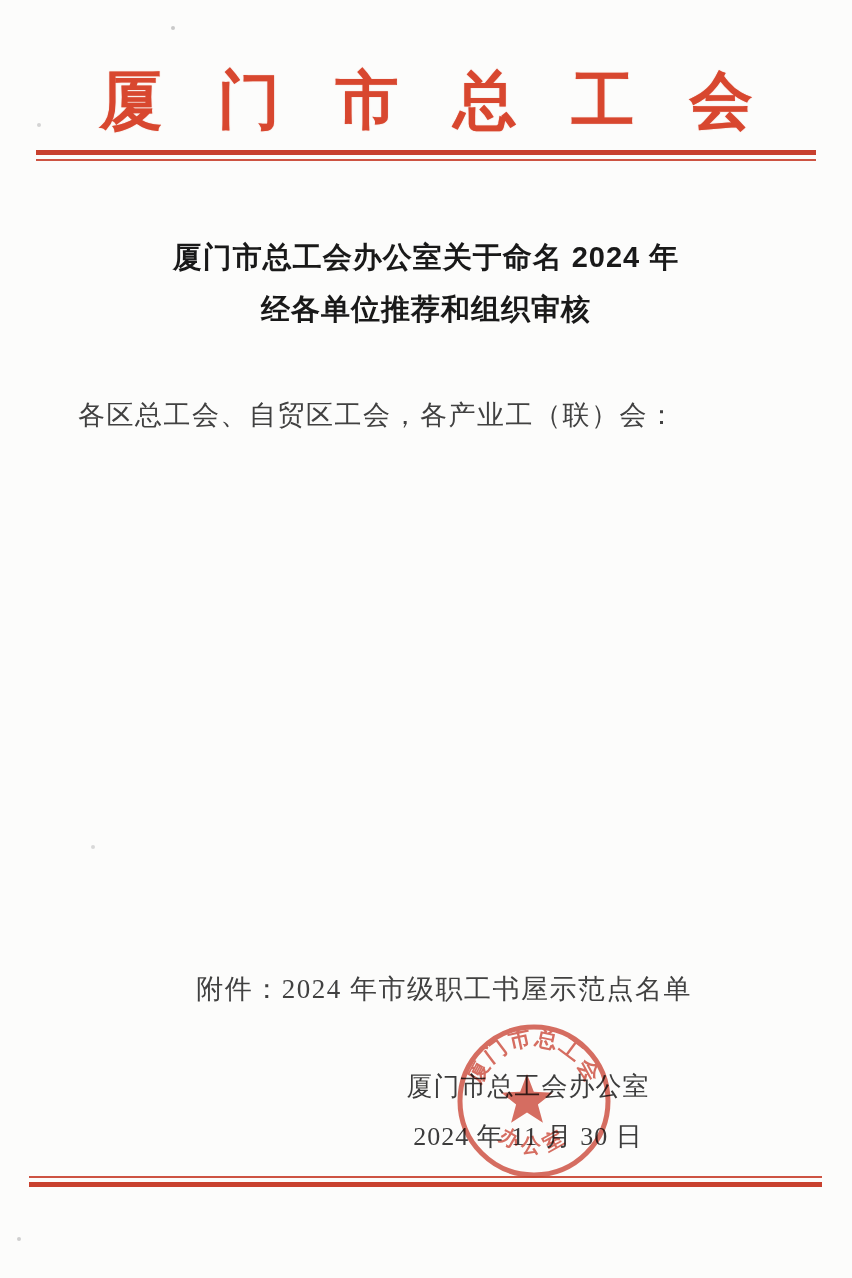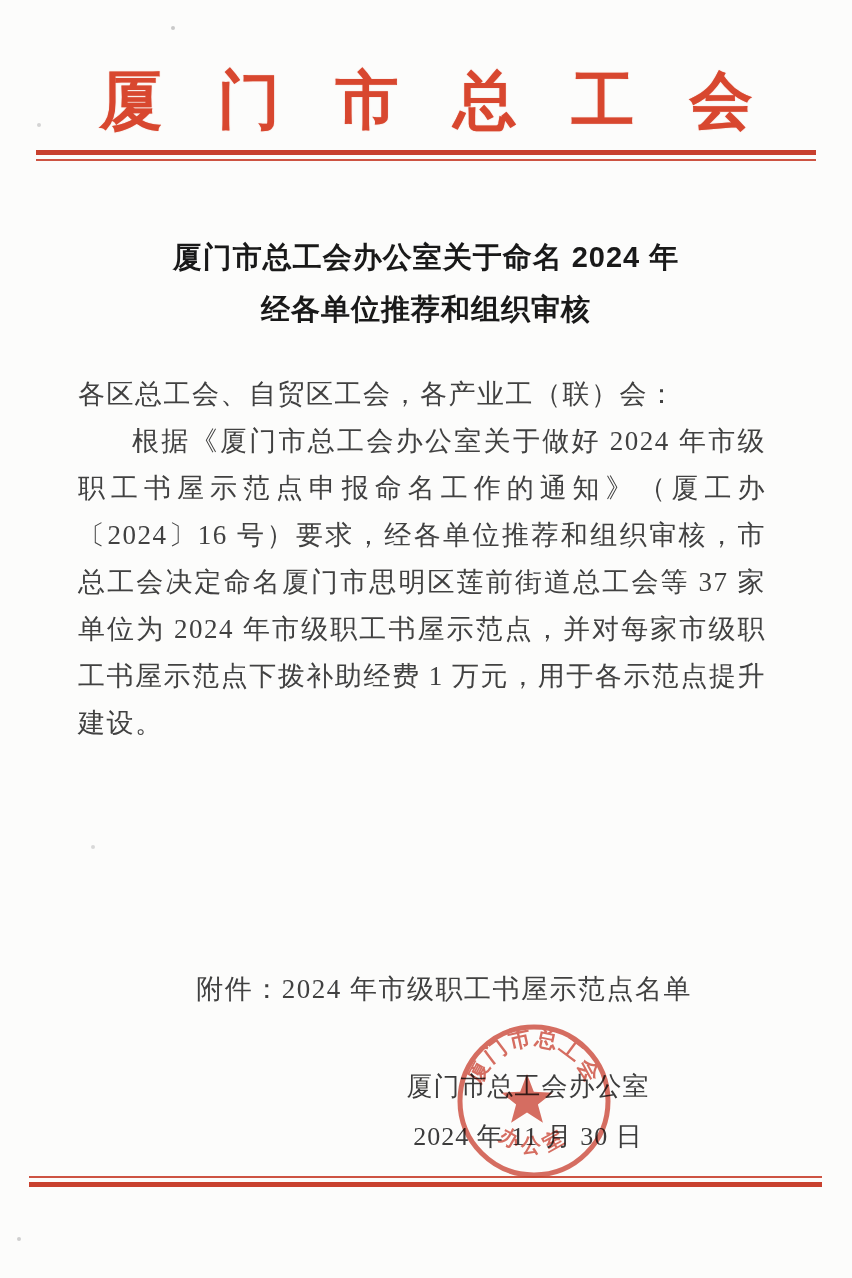--- a/index.html
+++ b/index.html
@@ -52,21 +52,21 @@
     font-weight: bold;
     font-size: 29px;
     line-height: 52px;
     color: #191919;
     letter-spacing: 1px;
   }
 
   
   .doc-body {
     position: absolute;
-    top: 371px;
+    top: 392px;
     left: 78px;
     width: 688px;
     font-size: 27px;
     line-height: 47px;
     color: #414141;
     text-align: justify;
     letter-spacing: 1.5px;
   }
   .doc-body p { margin: 0; }
   .doc-body p.indent { text-indent: 54px; }
@@ -140,21 +140,20 @@
     <div class="thin"></div>
   </div>
 
   <div class="doc-title">
     <div>厦门市总工会办公室关于命名 2024 年</div>
     <div>经各单位推荐和组织审核</div>
   </div>
 
   <div class="doc-body">
     <p class="salutation">各区总工会、自贸区工会，各产业工（联）会：</p>
-    <p class="indent">根据《厦门市总工会办公室关于做好 2024 年市级职工书屋示范点申报命名工作的通知》（厦工办〔2024〕16 号）要求，经各单位推荐和组织审核，市总工会决定命名厦门市思明区莲前街道总工会等 37 家单位为 2024 年市级职工书屋示范点，并对每家市级职工书屋示范点下拨补助经费 1 万元，用于各示范点提升建设。</p>
   </div>
 
   <p class="attachment">附件：2024 年市级职工书屋示范点名单</p>
 
   <div class="signature">
     <div>厦门市总工会办公室</div>
     <div>2024 年 11 月 30 日</div>
   </div>
 
   <svg class="seal" viewBox="0 0 160 163" xmlns="http://www.w3.org/2000/svg">

